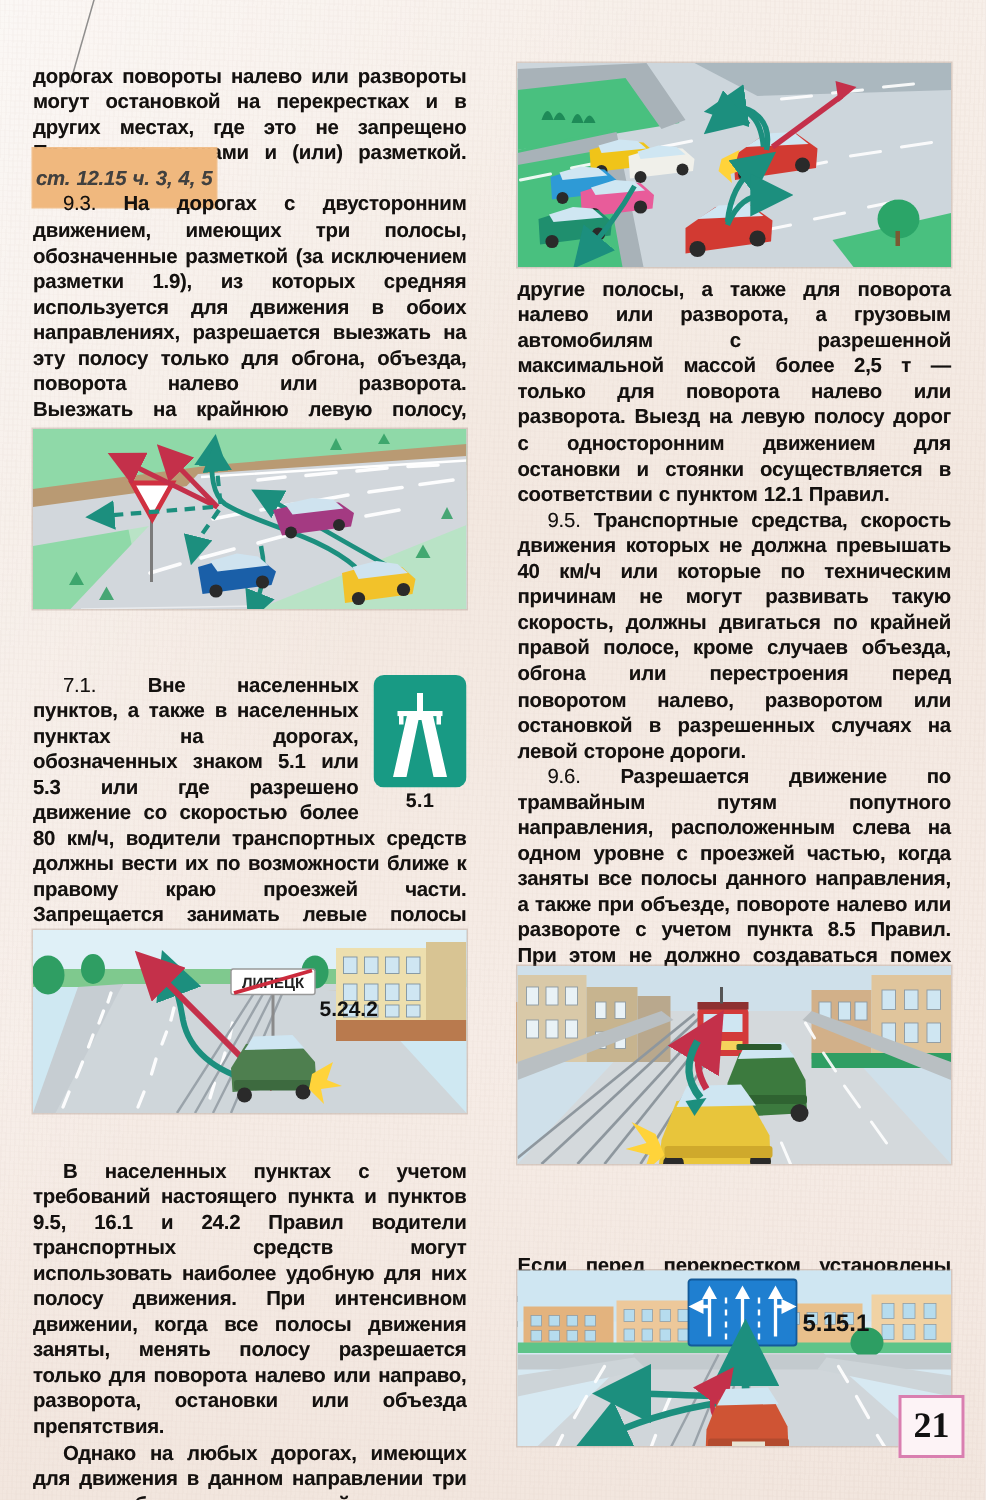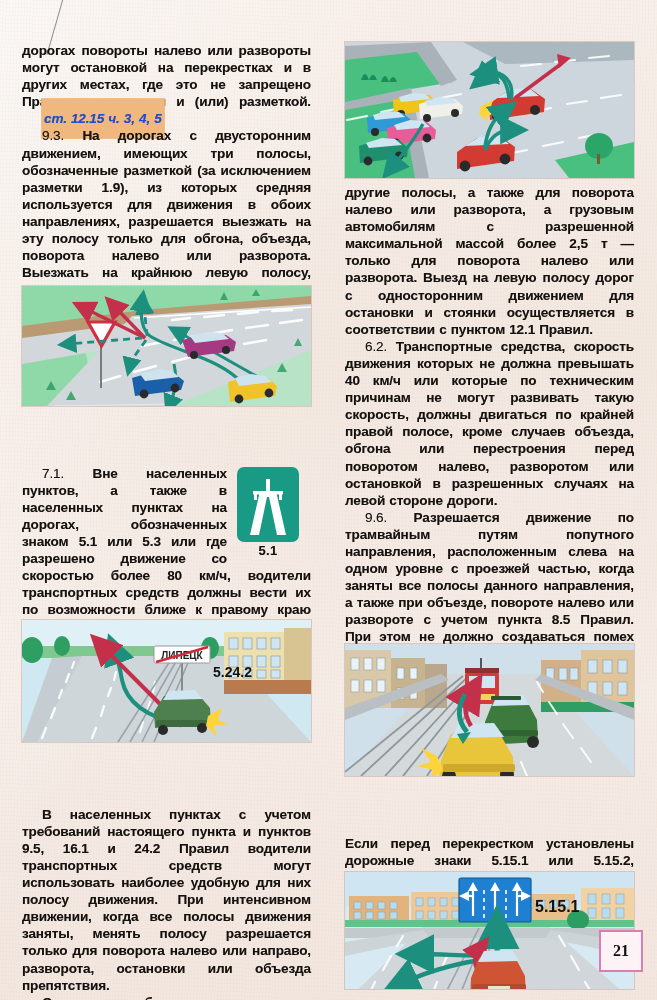--- a/index.html
+++ b/index.html
@@ -41,46 +41,45 @@
     text-shadow:0 0 .4px rgba(0,0,0,.35);
   }
   p.t.ind{text-indent:20px;}
   .num{font-weight:400;}
   .hl{
     background:#f0b87e;
     font-style:italic;
     font-weight:700;
     padding:12px 2px;
     box-shadow:0 0 0 1px rgba(240,184,126,.9);
-    color:#1d4ed8;
+    color:#404040;
     white-space:nowrap;
-    margin-left:20px;
   }
   .fig{
     position:absolute;
     border:0;
     overflow:hidden;
     box-shadow:0 0 0 1px rgba(160,140,130,.35);
     background:#cfe6ef;
   }
   .sgn-row{
     display:flex;gap:16px;align-items:flex-start;
-    float:right;margin:2px 12px 2px 10px;
+    float:right;margin:2px 0 2px 10px;
   }
   .sgn{width:62px;text-align:center;}
   .sgn .box{width:62px;height:75px;border-radius:7px;position:relative;overflow:hidden;
             box-shadow:0 0 0 1px rgba(0,0,0,.12) inset;}
   .sgn .lbl{font-size:13px;font-weight:700;color:#14110f;margin-top:3px;letter-spacing:.3px;}
   .sgn-51{background:#189a84;}
   .sgn-53{background:#1f8fd6;}
   .pageno{
     position:absolute;left:599px;top:930px;width:40px;height:38px;
     border:2px solid #d97fb0;background:#fdf3f6;
     display:flex;align-items:center;justify-content:center;
-    font-family:"Liberation Serif", serif;font-weight:700;font-size:16px;color:#111;
+    font-family:"Liberation Serif", serif;font-weight:700;font-size:24px;color:#111;
   }
   .clr{clear:both;}
   svg{display:block;}
 </style>
 </head>
 <body>
 
 <div id="paper"></div>
 <div id="grain"></div>
 <div class="scanline"></div>
@@ -410,21 +409,21 @@
     </svg>
   </div>
 
   <div style="height:142px"></div>
 
   <p class="t">
     <span>другие полосы, а также для поворота налево или разворота, а грузовым автомобилям с разрешенной максимальной массой более 2,5 т — только для поворота налево или разворота. Выезд на левую полосу дорог с односторонним движением для остановки и стоянки осуществляется в соответствии с пунктом 12.1 Правил.</span>
   </p>
 
   <p class="t ind">
-    <span class="num">6.2.</span><span> Транспортные средства, скорость движения которых не должна превышать 40 км/ч или которые по техническим причинам не могут развивать такую скорость, должны двигаться по крайней правой полосе, кроме случаев объезда, обгона или перестроения перед поворотом налево, разворотом или остановкой в разрешенных случаях на левой стороне дороги.</span>
+    <span class="num">9.5.</span><span> Транспортные средства, скорость движения которых не должна превышать 40 км/ч или которые по техническим причинам не могут развивать такую скорость, должны двигаться по крайней правой полосе, кроме случаев объезда, обгона или перестроения перед поворотом налево, разворотом или остановкой в разрешенных случаях на левой стороне дороги.</span>
   </p>
 
   <p class="t ind">
     <span class="num">9.6.</span><span> Разрешается движение по трамвайным путям попутного направления, расположенным слева на одном уровне с проезжей частью, когда заняты все полосы данного направления, а также при объезде, повороте налево или развороте с учетом пункта 8.5 Правил. При этом не должно создаваться помех трамваю. Выезжать на трамвайные пути встречного направления запрещается. </span><span class="hl">ст. 12.15 ч. 4, 5</span>
   </p>
 
   <div class="fig" style="left:0px;top:602px;width:289px;height:132px;">
     <svg viewBox="0 0 289 132" width="289" height="132">
       <defs>
         <marker id="ar4" markerWidth="9" markerHeight="9" refX="3" refY="4.5" orient="auto">
@@ -521,21 +520,21 @@
       <polygon points="112,90 126,88 118,100" fill="#1c8f7e"></polygon>
     </svg>
   </div>
 
   <div style="height:138px"></div>
 
   <p class="t">
     <span>Если перед перекрестком установлены дорожные знаки 5.15.1 или 5.15.2, движение по трамвайным путям через перекресток запрещается.</span>
   </p>
 
-  <div class="fig" style="left:0px;top:830px;width:289px;height:117px;">
+  <div class="fig" style="left:0px;top:805px;width:289px;height:117px;">
     <svg viewBox="0 0 289 130" width="289" height="130">
       <defs>
         <marker id="ag5" markerWidth="9" markerHeight="9" refX="3" refY="4.5" orient="auto">
           <path d="M0,0 L9,4.5 L0,9 z" fill="#1c8f7e"></path>
         </marker>
         <marker id="ar5" markerWidth="8" markerHeight="8" refX="3" refY="4" orient="auto">
           <path d="M0,0 L8,4 L0,8 z" fill="#c4304a"></path>
         </marker>
       </defs>
       <rect width="289" height="130" fill="#d7e9f2"></rect>

